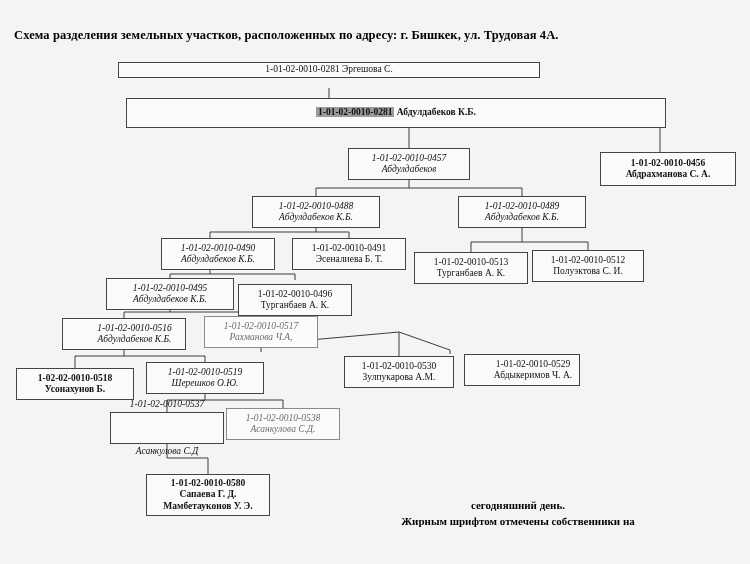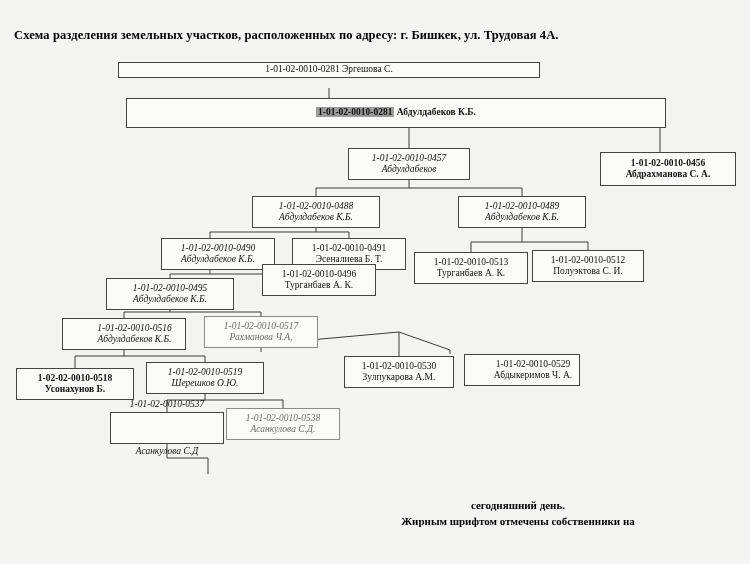--- a/index.html
+++ b/index.html
@@ -186,21 +186,21 @@
   <div class="node" style="left:532px;top:250px;width:112px;height:32px;">
     <div class="code">1-01-02-0010-0512</div>
     <div class="name">Полуэктова С. И.</div>
   </div>
 
   <div class="node it" style="left:106px;top:278px;width:128px;height:32px;">
     <div class="code">1-01-02-0010-0495</div>
     <div class="name">Абдулдабеков К.Б.</div>
   </div>
 
-  <div class="node" style="left:238px;top:264px;width:114px;height:32px;margin-left:24px;">
+  <div class="node" style="left:238px;top:284px;width:114px;height:32px;">
     <div class="code">1-01-02-0010-0496</div>
     <div class="name">Турганбаев А. К.</div>
   </div>
 
   <div class="node it" style="left:62px;top:318px;width:124px;height:32px;padding-left:23px;">
     <div class="code">1-01-02-0010-0516</div>
     <div class="name">Абдулдабеков К.Б.</div>
   </div>
 
   <div class="node it" style="left:204px;top:316px;width:114px;height:32px;color:#6b6b6b;border-color:#8a8a8a;">
@@ -231,19 +231,24 @@
   <div class="node it" style="left:110px;top:412px;width:114px;height:32px;gap:36px;">
     <div class="code">1-01-02-0010-0537</div>
     <div class="name">Асанкулова С.Д</div>
   </div>
 
   <div class="node it" style="left:226px;top:408px;width:114px;height:32px;color:#6b6b6b;border-color:#8a8a8a;justify-content:center;">
     <div class="code">1-01-02-0010-0538</div>
     <div class="name">Асанкулова С.Д.</div>
   </div>
 
+  <div class="node bold" style="left:146px;top:474px;width:124px;height:42px;">
+    <div class="code">1-01-02-0010-0580</div>
+    <div class="name">Сапаева Г. Д.</div>
+    <div class="name">Мамбетауконов У. Э.</div>
+  </div>
 
   <div class="note" style="left:368px;top:498px;width:300px;">
     <div>сегодняшний день.</div>
     <div>Жирным шрифтом отмечены собственники на</div>
   </div>
 
 </div>
 
 </body></html>

